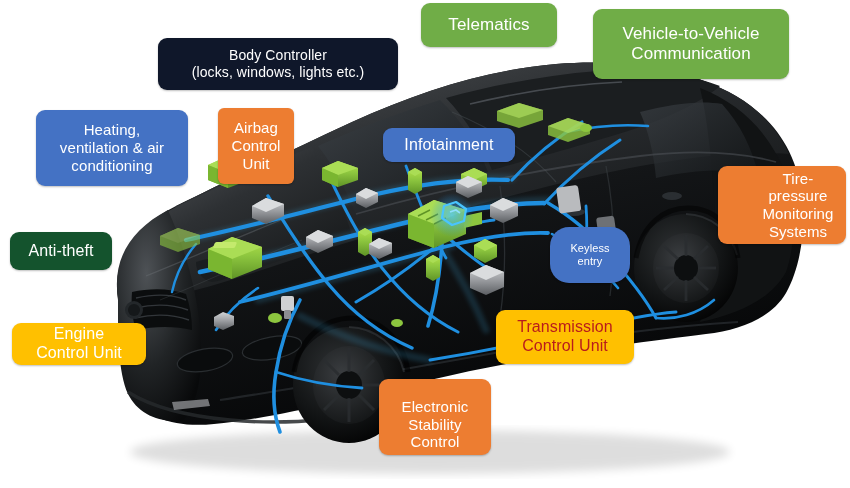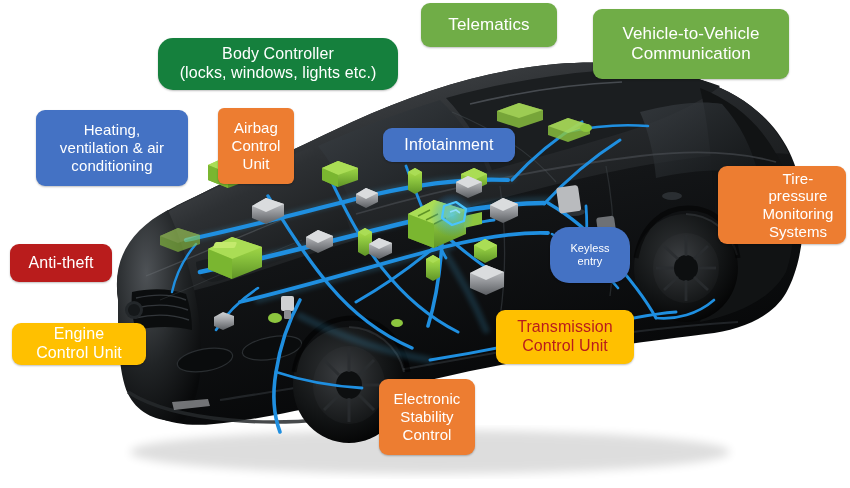--- a/index.html
+++ b/index.html
@@ -382,44 +382,44 @@
       <path d="M450,212 l6,-2 l4,3" fill="none" stroke="#8fe0ff" stroke-width="1.6"></path>
     </g>
   </svg>
 
   <div class="label-chip" title="Telematics" style="left: 421px; top: 3px; width: 136px; height: 44px; background: rgb(112, 173, 71); font-size: 17px; color: rgb(255, 255, 255);">
       <span>Telematics</span>
     </div>
   <div class="label-chip" title="Vehicle-to-Vehicle Communication" style="left: 593px; top: 9px; width: 196px; height: 70px; background: rgb(112, 173, 71); font-size: 17px; color: rgb(255, 255, 255);">
       <span>Vehicle-to-Vehicle<br>Communication</span>
     </div>
-  <div class="label-chip" title="Body Controller (locks, windows, lights etc.)" style="left: 158px; top: 38px; width: 240px; height: 52px; background: #15803d; font-size: 16px; color: rgb(255, 255, 255); border-radius: 15px;">
+  <div class="label-chip" title="Body Controller (locks, windows, lights etc.)" style="left: 158px; top: 38px; width: 240px; height: 52px; background: #0f172a; font-size: 14px; color: rgb(255, 255, 255);">
       <span>Body Controller<br>(locks, windows, lights etc.)</span>
     </div>
   <div class="label-chip" title="Heating, ventilation &amp; air conditioning" style="left: 36px; top: 110px; width: 152px; height: 76px; background: rgb(68, 114, 196); font-size: 15px; color: rgb(255, 255, 255);">
       <span>Heating,<br>ventilation &amp; air<br>conditioning</span>
     </div>
   <div class="label-chip" title="Airbag Control Unit" style="left: 218px; top: 108px; width: 76px; height: 76px; background: rgb(237, 125, 49); font-size: 15px; color: rgb(255, 255, 255); border-radius: 6px;">
       <span>Airbag<br>Control<br>Unit</span>
     </div>
   <div class="label-chip" title="Infotainment" style="left: 383px; top: 128px; width: 132px; height: 34px; background: rgb(68, 114, 196); font-size: 16px; color: rgb(255, 255, 255);">
       <span>Infotainment</span>
     </div>
   <div class="label-chip" title="Tire-pressure Monitoring Systems" style="left: 718px; top: 166px; width: 128px; height: 78px; background: rgb(237, 125, 49); font-size: 15px; color: rgb(255, 255, 255); padding-left: 40px;">
       <span>Tire-pressure<br>Monitoring<br>Systems</span>
     </div>
-  <div class="label-chip" title="Anti-theft" style="left: 10px; top: 232px; width: 102px; height: 38px; background: #b91c1c; font-size: 16px; color: rgb(255, 255, 255); margin-top: 12px;">
+  <div class="label-chip" title="Anti-theft" style="left: 10px; top: 232px; width: 102px; height: 38px; background: #14532d; font-size: 16px; color: rgb(255, 255, 255);">
       <span>Anti-theft</span>
     </div>
   <div class="label-chip" title="Keyless entry" style="left: 550px; top: 227px; width: 80px; height: 56px; background: rgb(68, 114, 196); font-size: 11px; color: rgb(255, 255, 255); border-radius: 19px;">
       <span>Keyless<br>entry</span>
     </div>
   <div class="label-chip" title="Engine Control Unit" style="left: 12px; top: 323px; width: 134px; height: 42px; background: rgb(255, 192, 0); font-size: 16px; color: rgb(255, 255, 255);">
       <span>Engine<br>Control Unit</span>
     </div>
   <div class="label-chip" title="Transmission Control Unit" style="left: 496px; top: 310px; width: 138px; height: 54px; background: rgb(255, 192, 0); font-size: 16px; color: #b91c1c;">
       <span>Transmission<br>Control Unit</span>
     </div>
-  <div class="label-chip" title="Electronic Stability Control" style="left: 379px; top: 379px; width: 96px; height: 76px; background: rgb(237, 125, 49); font-size: 15px; color: rgb(255, 255, 255);">
+  <div class="label-chip" title="Electronic Stability Control" style="left: 379px; top: 379px; width: 112px; height: 76px; background: rgb(237, 125, 49); font-size: 15px; color: rgb(255, 255, 255); align-items: flex-end;">
       <span>Electronic<br>Stability<br>Control</span>
     </div>
 
 </div>
 
 </body></html>

